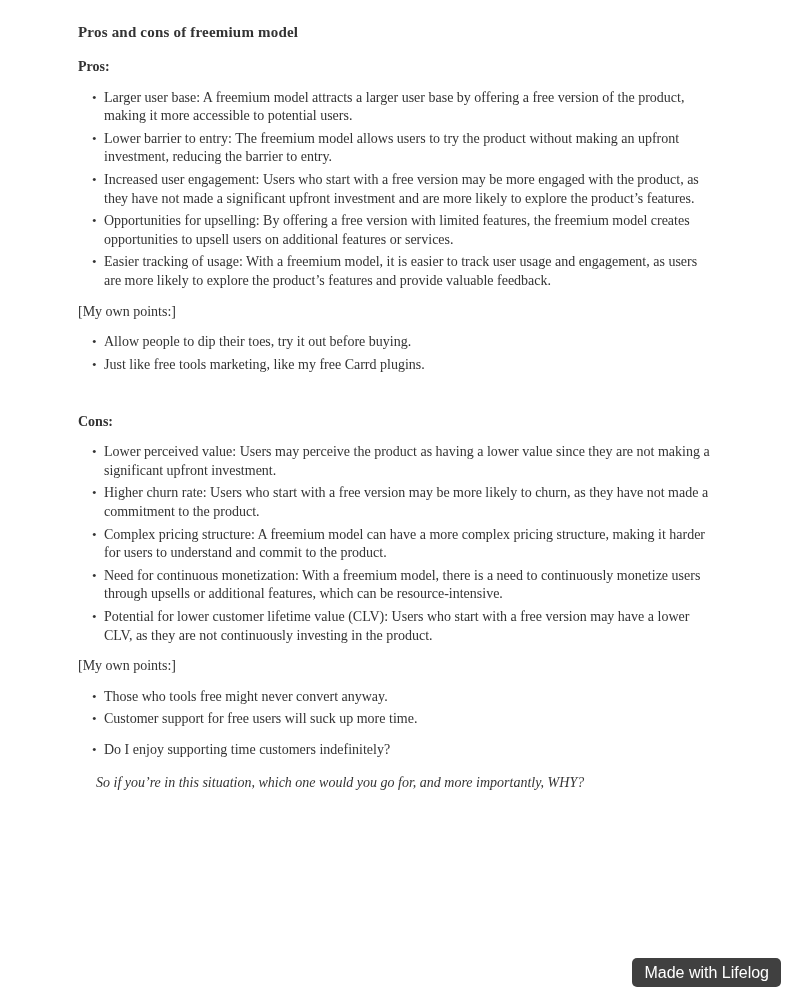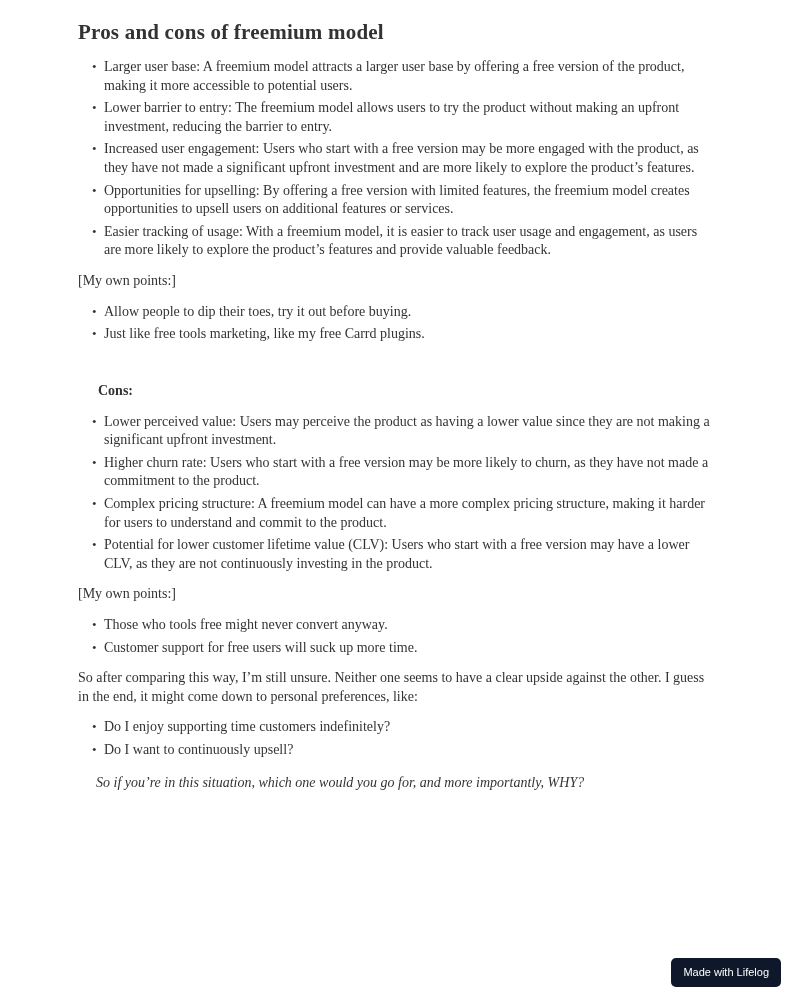--- a/index.html
+++ b/index.html
@@ -12,33 +12,32 @@
     font-family: "Liberation Serif", "DejaVu Serif", serif;
     font-size: 14px;
     line-height: 1.33;
     position: relative;
     overflow: hidden;
   }
   .content {
     padding: 18px 90px 0 78px;
   }
   h1.doc-title {
-    font-size: 21px;
+    font-size: 15px;
     line-height: 28px;
     font-weight: 700;
     margin: 0 0 12px 0;
     letter-spacing: 0.2px;
   }
   .section-label {
     font-weight: 700;
     margin: 12px 0;
   }
   .big-gap {
     margin-top: 38px;
-    margin-left: 20px;
   }
   p.para {
     margin: 0 0;
   }
   ul.bullet-list {
     list-style: none;
     margin: 12px 0;
     padding: 0 0 0 26px;
   }
   ul.bullet-list li {
@@ -54,38 +53,39 @@
     color: #333333;
   }
   .closing-line {
     font-style: italic;
     margin: 14px 18px;
   }
   .lifelog-badge {
     position: absolute;
     right: 20px;
     bottom: 13px;
-    background: #0f172a;
+    background: #404040;
     color: #ffffff;
     font-family: "Liberation Sans", "DejaVu Sans", sans-serif;
-    font-size: 11px;
+    font-size: 16px;
     line-height: 13px;
     padding: 8px 12px;
     border-radius: 5px;
     cursor: pointer;
     white-space: nowrap;
   }
 </style>
 </head>
 <body>
 
 <div class="content">
 
   <h1 class="doc-title">Pros and cons of freemium model</h1>
 
+  <div class="section-label">Pros:</div>
 
   <ul class="bullet-list">
     <li>Larger user base: A freemium model attracts a larger user base by offering a free version of the product, making it more accessible to potential users.</li>
     <li>Lower barrier to entry: The freemium model allows users to try the product without making an upfront investment, reducing the barrier to entry.</li>
     <li>Increased user engagement: Users who start with a free version may be more engaged with the product, as they have not made a significant upfront investment and are more likely to explore the product’s features.</li>
     <li>Opportunities for upselling: By offering a free version with limited features, the freemium model creates opportunities to upsell users on additional features or services.</li>
     <li>Easier tracking of usage: With a freemium model, it is easier to track user usage and engagement, as users are more likely to explore the product’s features and provide valuable feedback.</li>
   </ul>
 
   <p class="para">[My own points:]</p>
@@ -94,34 +94,33 @@
     <li>Allow people to dip their toes, try it out before buying.</li>
     <li>Just like free tools marketing, like my free Carrd plugins.</li>
   </ul>
 
   <div class="section-label big-gap">Cons:</div>
 
   <ul class="bullet-list">
     <li>Lower perceived value: Users may perceive the product as having a lower value since they are not making a significant upfront investment.</li>
     <li>Higher churn rate: Users who start with a free version may be more likely to churn, as they have not made a commitment to the product.</li>
     <li>Complex pricing structure: A freemium model can have a more complex pricing structure, making it harder for users to understand and commit to the product.</li>
+    <li>Need for continuous monetization: With a freemium model, there is a need to continuously monetize users through upsells or additional features, which can be resource-intensive.</li>
     <li>Potential for lower customer lifetime value (CLV): Users who start with a free version may have a lower CLV, as they are not continuously investing in the product.</li>
   </ul>
 
   <p class="para">[My own points:]</p>
 
   <ul class="bullet-list">
     <li>Those who tools free might never convert anyway.</li>
     <li>Customer support for free users will suck up more time.</li>
   </ul>
 
-  <p class="para big-gap">So after comparing this way, I’m still unsure. Neither one seems to have a clear upside against the other. I guess in the end, it might come down to personal preferences, like:</p>
 
   <ul class="bullet-list">
     <li>Do I enjoy supporting time customers indefinitely?</li>
-    <li>Do I want to continuously upsell?</li>
   </ul>
 
   <p class="closing-line">So if you’re in this situation, which one would you go for, and more importantly, WHY?</p>
 
 </div>
 
 <div class="lifelog-badge">Made with Lifelog</div>
 
 </body></html>

